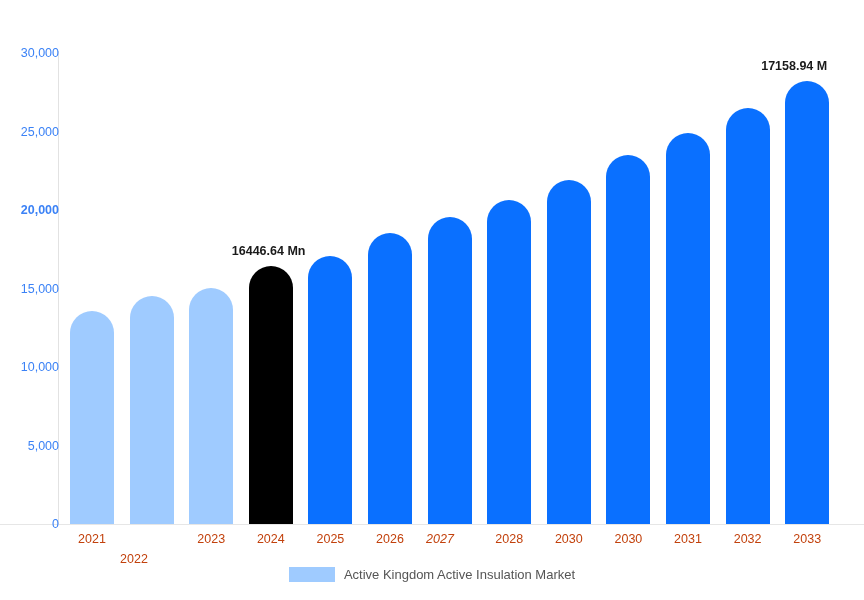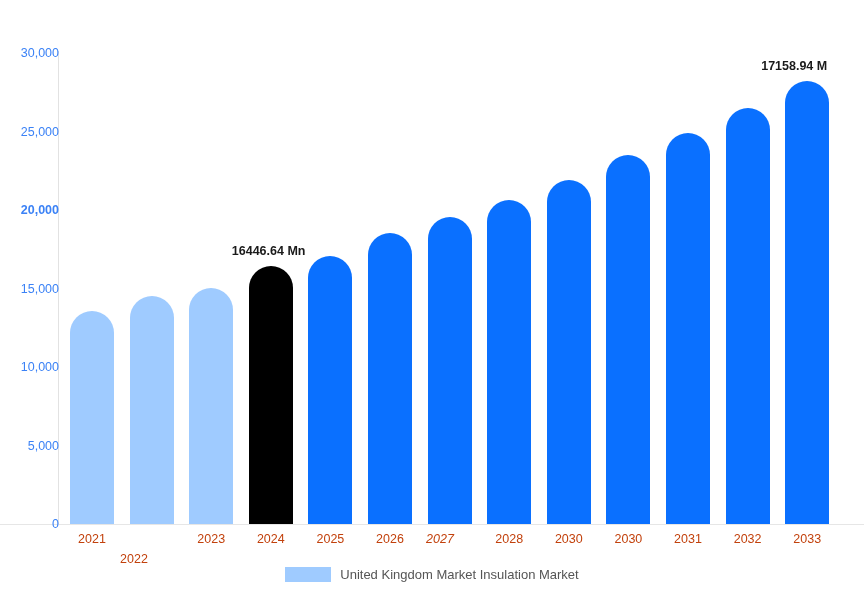--- a/index.html
+++ b/index.html
@@ -162,16 +162,16 @@
       <div class="xtick" style="left: 658px;">2031</div>
       <div class="bar" title="2032: 26497" style="left: 725.6px; height: 416.003px; background: rgb(10, 112, 255);"></div>
       <div class="xtick" style="left: 717.6px;">2032</div>
       <div class="bar" title="2033: 28216.91" style="left: 785.2px; height: 443.005px; background: rgb(10, 112, 255);"></div>
       <div class="xtick" style="left: 777.2px; text-align: center;">2033</div>
       <div class="bar-label" style="top: 58.9945px; left: 761.2px;">17158.94 M</div>
     </div>
 
   <div class="legend">
     <span class="legend-swatch"></span>
-    <span class="legend-label">United Kingdom Market Insulation Market</span>
+    <span class="legend-label">Active Kingdom Active Insulation Market</span>
   </div>
 
 </div>
 
 </body></html>

